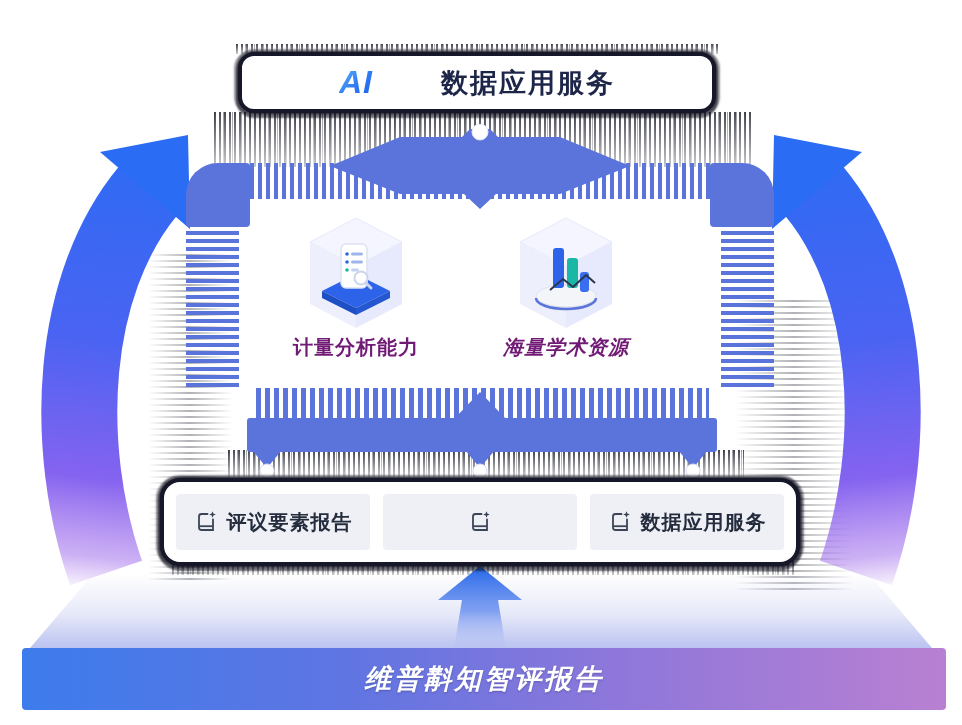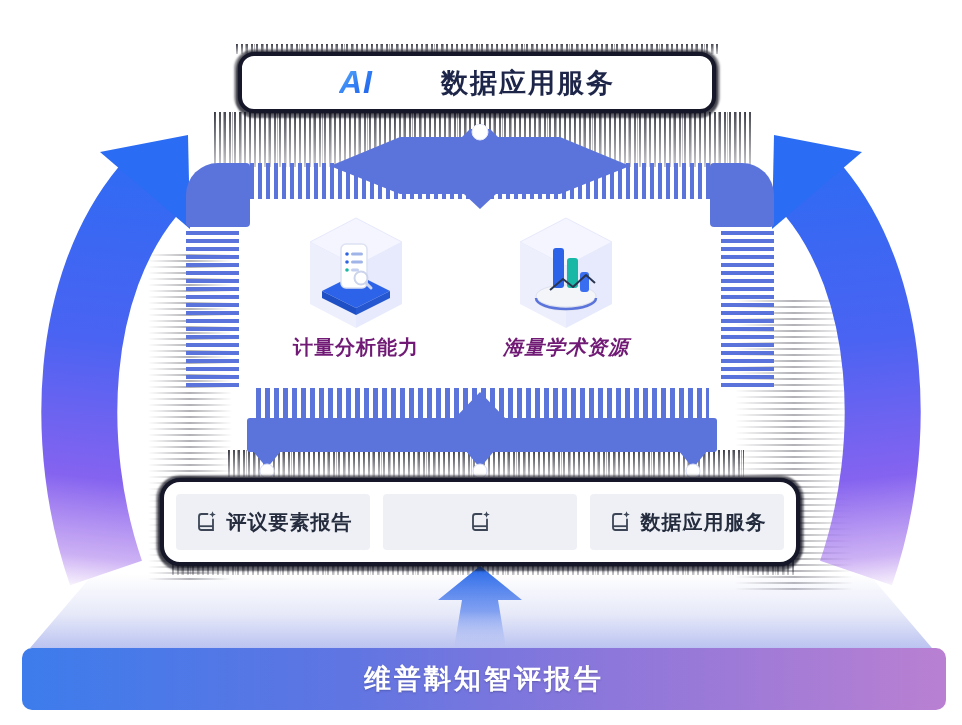--- a/index.html
+++ b/index.html
@@ -65,21 +65,21 @@
 
   
   .glow {
     position:absolute; left:30px; top:574px; width:902px; height:74px;
     background:linear-gradient(180deg, rgba(255,255,255,0) 0%, rgba(205,210,242,.5) 55%, rgba(183,192,240,.95) 100%);
     clip-path:polygon(7% 0, 93% 0, 100% 100%, 0 100%);
   }
   .bottom-bar {
     position:absolute; left:22px; top:648px; width:924px; height:62px;
     background:linear-gradient(90deg,#3d7cec 0%,#5f75e2 35%,#8f77da 65%,#b980d2 100%);
-    border-radius:10px; display:flex; align-items:center; justify-content:center;
+    border-radius:4px; display:flex; align-items:center; justify-content:center;font-style:italic;
   }
   .bottom-bar span { color:#fff; font-size:27px; font-weight:800; letter-spacing:3px;
                      text-shadow:0 1px 2px rgba(40,40,90,.35); }
 
   svg { display:block; }
   .abs { position:absolute; }
 </style>
 </head>
 <body>
 

